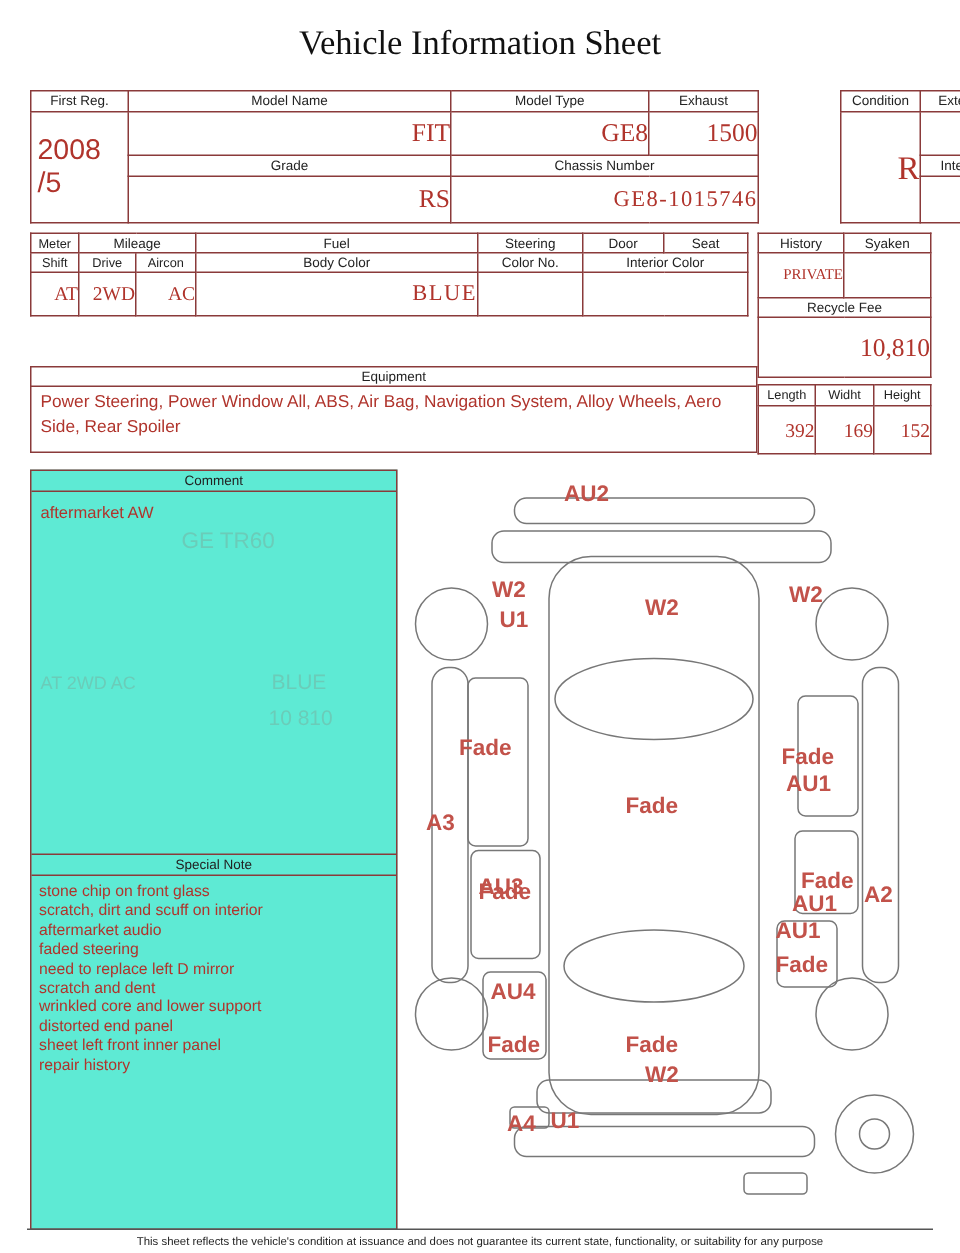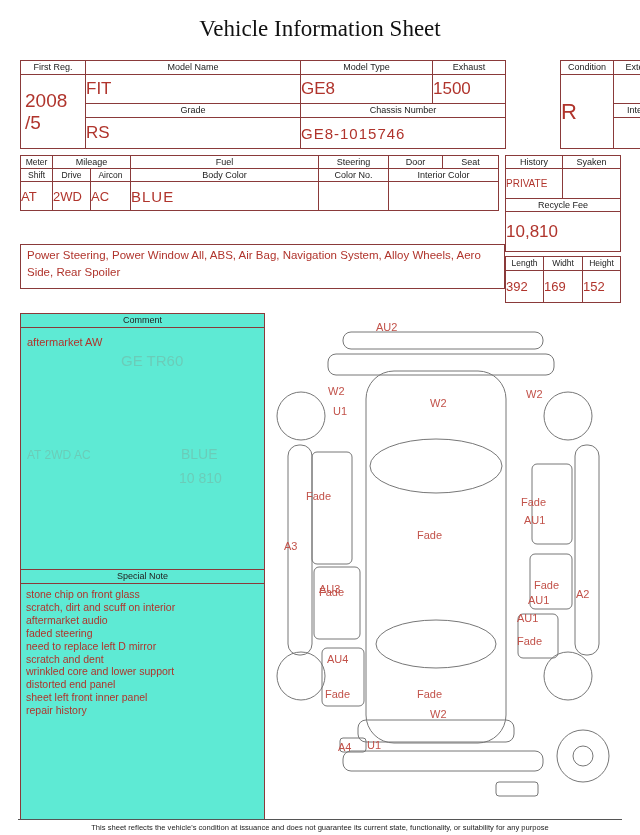--- a/index.html
+++ b/index.html
@@ -9,21 +9,21 @@
   }
   html,body{margin:0;padding:0;background:#fff;}
   .sheet{position:relative;width:640px;height:835px;background:#fff;overflow:hidden;
          font-family:"Liberation Sans","DejaVu Sans",sans-serif;}
   .title{position:absolute;top:16px;left:0;width:100%;text-align:center;
          font-family:"Liberation Serif","DejaVu Serif",serif;font-size:23px;color:#111;}
   table{border-collapse:collapse;table-layout:fixed;position:absolute;background:#fff;}
   td{border:1px solid var(--bd);padding:0;overflow:hidden;vertical-align:middle;}
   .lbl{font-size:9px;color:#222;text-align:center;line-height:1;}
   .lbl-xs{font-size:8.5px;}
-  .val{color:var(--red);text-align:left;}
+  .val{color:var(--red);text-align:right;font-family:Liberation Serif, serif;}
   .v-xl{font-size:22px;}
   .v-lg{font-size:17px;}
   .v-md{font-size:14px;}
   .v-md2{font-size:15px;letter-spacing:1px;}
   .v-sm{font-size:11px;}
   .v-sm2{font-size:13px;}
   .v-xs{font-size:10px;}
   .chassis{font-size:15px;letter-spacing:1px;}
   .firstreg{color:var(--red);font-size:19px;text-align:left;padding-left:4px;line-height:1.15;}
   .equip-text{color:var(--red);font-size:11.5px;line-height:1.45;text-align:left;
@@ -32,21 +32,21 @@
                border:1px solid var(--bd);background:#5eead4;}
   .box-hdr{height:13px;line-height:13px;border-bottom:1px solid var(--bd);
            font-size:9px;text-align:center;color:#222;}
   .sn-hdr{border-top:1px solid var(--bd);}
   .comment-content{position:relative;height:241px;}
   .comment-text{position:absolute;top:8px;left:6px;font-size:11px;color:var(--red);}
   .ghost{position:absolute;color:rgba(176,52,44,.16);white-space:pre-line;}
   .note-content{position:relative;padding:4px 5px 0 5px;color:var(--red);
                 font-size:10.5px;line-height:12.9px;text-align:left;}
   .diagram{position:absolute;left:266px;top:314px;width:356px;height:498px;}
-  .dl{position:absolute;color:var(--dl);font-size:11px;white-space:nowrap;line-height:1;}
+  .dl{position:absolute;color:var(--dl);font-size:15px;white-space:nowrap;line-height:1;font-weight:bold;}
   .footer{position:absolute;left:18px;top:819px;width:604px;border-top:1px solid #555;
           padding-top:3px;text-align:center;font-size:7.6px;color:#222;}
 </style>
 </head>
 <body>
 
 <div class="sheet">
 
   <div class="title">Vehicle Information Sheet</div>
 
@@ -163,20 +163,23 @@
       <td colspan="2" class="lbl">Recycle Fee</td>
     </tr>
     <tr style="height:40px">
       <td colspan="2" class="val v-lg">10,810</td>
     </tr>
   </tbody>
     </table>
 
   <table style="left:20px;top:244px;width:485px;">
     <tbody>
+        <tr style="height:13px">
+      <td class="lbl">Equipment</td>
+    </tr>
     <tr style="height:44px">
       <td class="equip-text">Power Steering, Power Window  All, ABS, Air Bag, Navigation System, Alloy Wheels, Aero Side, Rear Spoiler</td>
     </tr>
   </tbody>
     </table>
 
   <table style="left:505px;top:256px;width:115px;">
     <colgroup>
         <col style="width:38px">
         <col style="width:39px">

